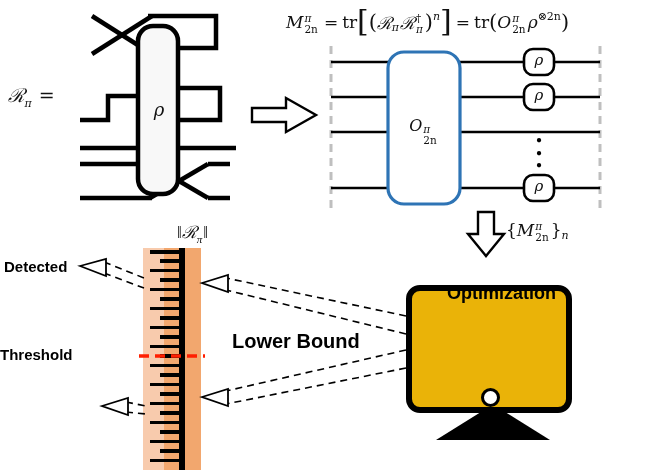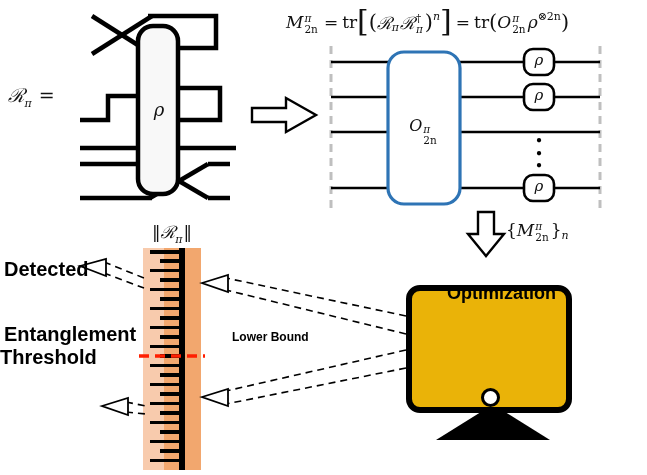--- a/index.html
+++ b/index.html
@@ -10,32 +10,32 @@
   .math{font-family:"DejaVu Serif",serif;font-style:italic;color:#111;}
   .rm{font-style:normal;}
   .sb{font-size:11px;position:relative;top:5px;margin-right:1px;}
   .sp{font-size:11px;position:relative;top:-6px;}
   .stack{display:inline-flex;flex-direction:column;align-items:flex-start;
          font-size:10.5px;line-height:1.08;margin:0 2px 0 1px;transform:translateY(2px);}
   .big{font-size:30px;font-style:normal;transform:translateY(-2px);}
   .mid{font-size:21px;font-style:normal;}
   .formula{left:286px;top:3px;height:38px;display:flex;align-items:center;font-size:17px;z-index:6;}
   
-  .blabel{font-weight:bold;font-size:20px;z-index:6;}
-  .lower-bound{font-weight:bold;font-size:12px;z-index:6;}
+  .blabel{font-weight:bold;font-size:15px;z-index:6;}
+  .lower-bound{font-weight:bold;font-size:20px;z-index:6;}
   
   .ruler{left:143px;top:248px;width:58px;height:222px;z-index:2;}
   .band-light{position:absolute;left:0;top:0;width:21px;height:100%;background:#F8CBAD;}
   .band-dark{position:absolute;left:21px;top:0;width:37px;height:100%;background:#F2A76E;}
   .ruler-bar{position:absolute;left:36px;top:0;width:6px;height:100%;background:#000;}
   .ticks-long{position:absolute;left:7px;top:2px;width:29px;height:218px;
       background:repeating-linear-gradient(to bottom,#000 0 3.5px,transparent 3.5px 19px);}
   .ticks-short{position:absolute;left:17px;top:2px;width:19px;height:218px;
       background:repeating-linear-gradient(to bottom,transparent 0 9.5px,#000 9.5px 13px,transparent 13px 19px);}
-  .ruler-title{left:136px;top:220px;width:72px;text-align:center;font-size:17px;z-index:6;}
+  .ruler-title{left:136px;top:220px;width:72px;text-align:right;font-size:17px;z-index:6;font-family:Liberation Serif, serif;}
   
   .monitor{left:406px;top:285px;width:166px;height:128px;border:6px solid #000;border-radius:14px;
            background:#eab308;box-sizing:border-box;display:flex;align-items:flex-start;justify-content:center;z-index:4;padding-left:25px;}
   .monitor-text{font-weight:bold;font-size:18px;transform:translateY(-8px);}
   .webcam{left:481px;top:388px;width:13px;height:13px;border:3px solid #000;border-radius:50%;background:#fff;z-index:5;}
   .stand{left:436px;top:413px;width:114px;height:27px;background:#000;z-index:4;
          clip-path:polygon(38% 0,62% 0,100% 100%,0 100%);}
   
   .rho-left{left:146px;top:99px;width:26px;text-align:center;font-size:18px;z-index:6;}
   .oblock-label{left:396px;top:116px;width:56px;text-align:center;font-size:16px;z-index:6;}
@@ -155,21 +155,20 @@
   </div>
   <div class="abs ruler">
     <div class="band-light"></div>
     <div class="band-dark"></div>
     <div class="ticks-long"></div>
     <div class="ticks-short"></div>
     <div class="ruler-bar"></div>
   </div>
 
   <div class="abs blabel" style="left:4px;top:258px;">Detected</div>
-  <div class="abs blabel" style="left:4px;top:323px;">Entanglement</div>
   <div class="abs blabel" style="left:0;top:346px;">Threshold</div>
   <div class="abs lower-bound" style="left:232px;top:330px;">Lower Bound</div>
 
   <div class="abs monitor">
     <span class="monitor-text">Optimization</span>
   </div>
   <div class="abs webcam"></div>
   <div class="abs stand"></div>
 
   <svg class="abs" style="left:0;top:0;z-index:3;" width="647" height="475" viewBox="0 0 647 475">

